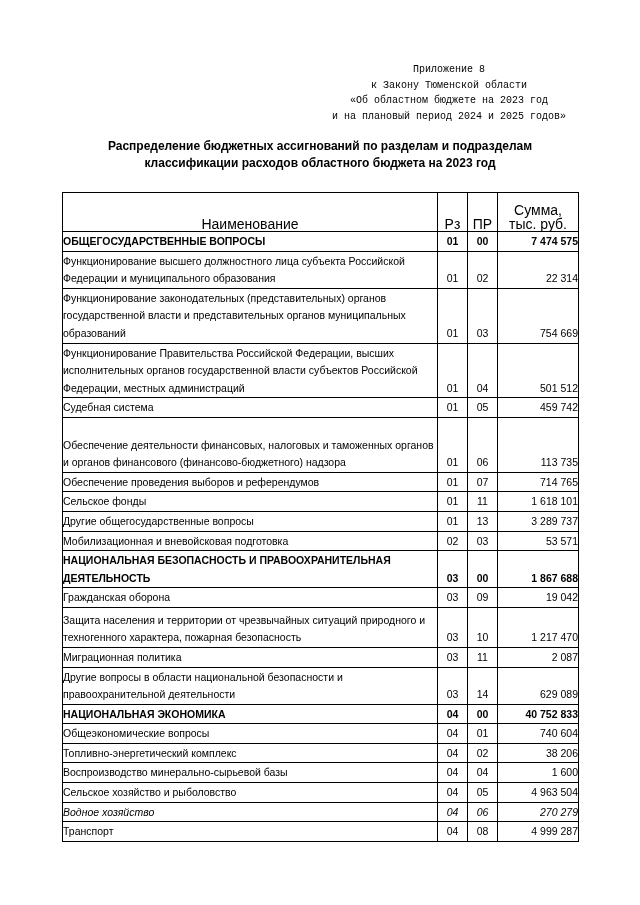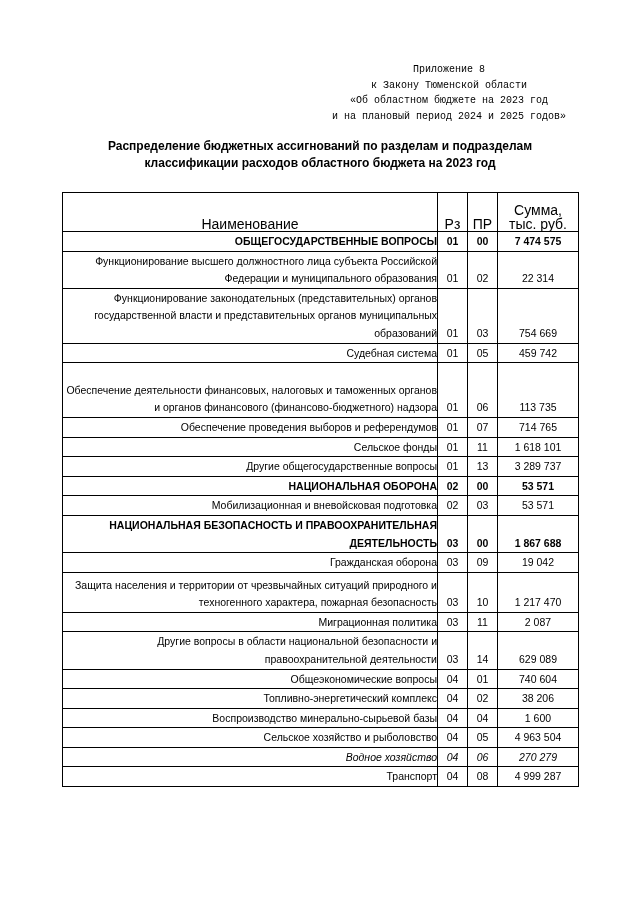--- a/index.html
+++ b/index.html
@@ -78,33 +78,33 @@
     vertical-align: middle;
     font-weight: normal;
     height: 38px;
     line-height: 14px;
     font-size: 14px;
   }
   .th-sum { line-height: 14px; }
 
   
   .cell-name {
-    text-align: right;
+    text-align: left;
     padding: 1px 3px 1px 4px;
     line-height: 17.6px;
     vertical-align: top;
   }
   .cell-code {
     text-align: center;
     padding: 1px 2px 1px 2px;
     line-height: 17.6px;
     vertical-align: bottom;
   }
   .cell-sum {
-    text-align: center;
+    text-align: right;
     padding: 1px 5px 1px 3px;
     line-height: 17.6px;
     vertical-align: bottom;
     white-space: nowrap;
   }
 
   tr.section .cell-name,
   tr.section .cell-code,
   tr.section .cell-sum {
     font-weight: bold;
@@ -159,20 +159,26 @@
             <td class="cell-code">01</td>
             <td class="cell-code">02</td>
             <td class="cell-sum">22 314</td>
           </tr>
           <tr style="height: 54.8px;">
             <td class="cell-name">Функционирование законодательных (представительных) органов государственной власти и представительных органов муниципальных образований</td>
             <td class="cell-code">01</td>
             <td class="cell-code">03</td>
             <td class="cell-sum">754 669</td>
           </tr>
+          <tr style="height: 54.8px;">
+            <td class="cell-name">Функционирование Правительства Российской Федерации, высших исполнительных органов государственной власти субъектов Российской Федерации, местных администраций</td>
+            <td class="cell-code">01</td>
+            <td class="cell-code">04</td>
+            <td class="cell-sum">501 512</td>
+          </tr>
           <tr style="height: 19.6px;">
             <td class="cell-name">Судебная система</td>
             <td class="cell-code">01</td>
             <td class="cell-code">05</td>
             <td class="cell-sum">459 742</td>
           </tr>
           <tr style="height: 54.8px;">
             <td class="cell-name">Обеспечение деятельности финансовых, налоговых и таможенных органов и органов финансового (финансово-бюджетного) надзора</td>
             <td class="cell-code">01</td>
             <td class="cell-code">06</td>
@@ -189,26 +195,20 @@
             <td class="cell-code">01</td>
             <td class="cell-code">11</td>
             <td class="cell-sum">1 618 101</td>
           </tr>
           <tr style="height: 19.6px;">
             <td class="cell-name">Другие общегосударственные вопросы</td>
             <td class="cell-code">01</td>
             <td class="cell-code">13</td>
             <td class="cell-sum">3 289 737</td>
           </tr>
-          <tr class="section" style="height: 19.6px;">
-            <td class="cell-name">НАЦИОНАЛЬНАЯ ОБОРОНА</td>
-            <td class="cell-code">02</td>
-            <td class="cell-code">00</td>
-            <td class="cell-sum">53 571</td>
-          </tr>
           <tr style="height: 19.6px;">
             <td class="cell-name">Мобилизационная и вневойсковая подготовка</td>
             <td class="cell-code">02</td>
             <td class="cell-code">03</td>
             <td class="cell-sum">53 571</td>
           </tr>
           <tr class="section" style="height: 37.2px;">
             <td class="cell-name">НАЦИОНАЛЬНАЯ БЕЗОПАСНОСТЬ И ПРАВООХРАНИТЕЛЬНАЯ ДЕЯТЕЛЬНОСТЬ</td>
             <td class="cell-code">03</td>
             <td class="cell-code">00</td>
@@ -230,20 +230,26 @@
             <td class="cell-name">Миграционная политика</td>
             <td class="cell-code">03</td>
             <td class="cell-code">11</td>
             <td class="cell-sum">2 087</td>
           </tr>
           <tr style="height: 37.2px;">
             <td class="cell-name">Другие вопросы в области национальной безопасности и правоохранительной деятельности</td>
             <td class="cell-code">03</td>
             <td class="cell-code">14</td>
             <td class="cell-sum">629 089</td>
+          </tr>
+          <tr class="section" style="height: 19.6px;">
+            <td class="cell-name">НАЦИОНАЛЬНАЯ ЭКОНОМИКА</td>
+            <td class="cell-code">04</td>
+            <td class="cell-code">00</td>
+            <td class="cell-sum">40 752 833</td>
           </tr>
           <tr style="height: 19.6px;">
             <td class="cell-name">Общеэкономические вопросы</td>
             <td class="cell-code">04</td>
             <td class="cell-code">01</td>
             <td class="cell-sum">740 604</td>
           </tr>
           <tr style="height: 19.6px; padding-left: 36px;">
             <td class="cell-name">Топливно-энергетический комплекс</td>
             <td class="cell-code">04</td>

